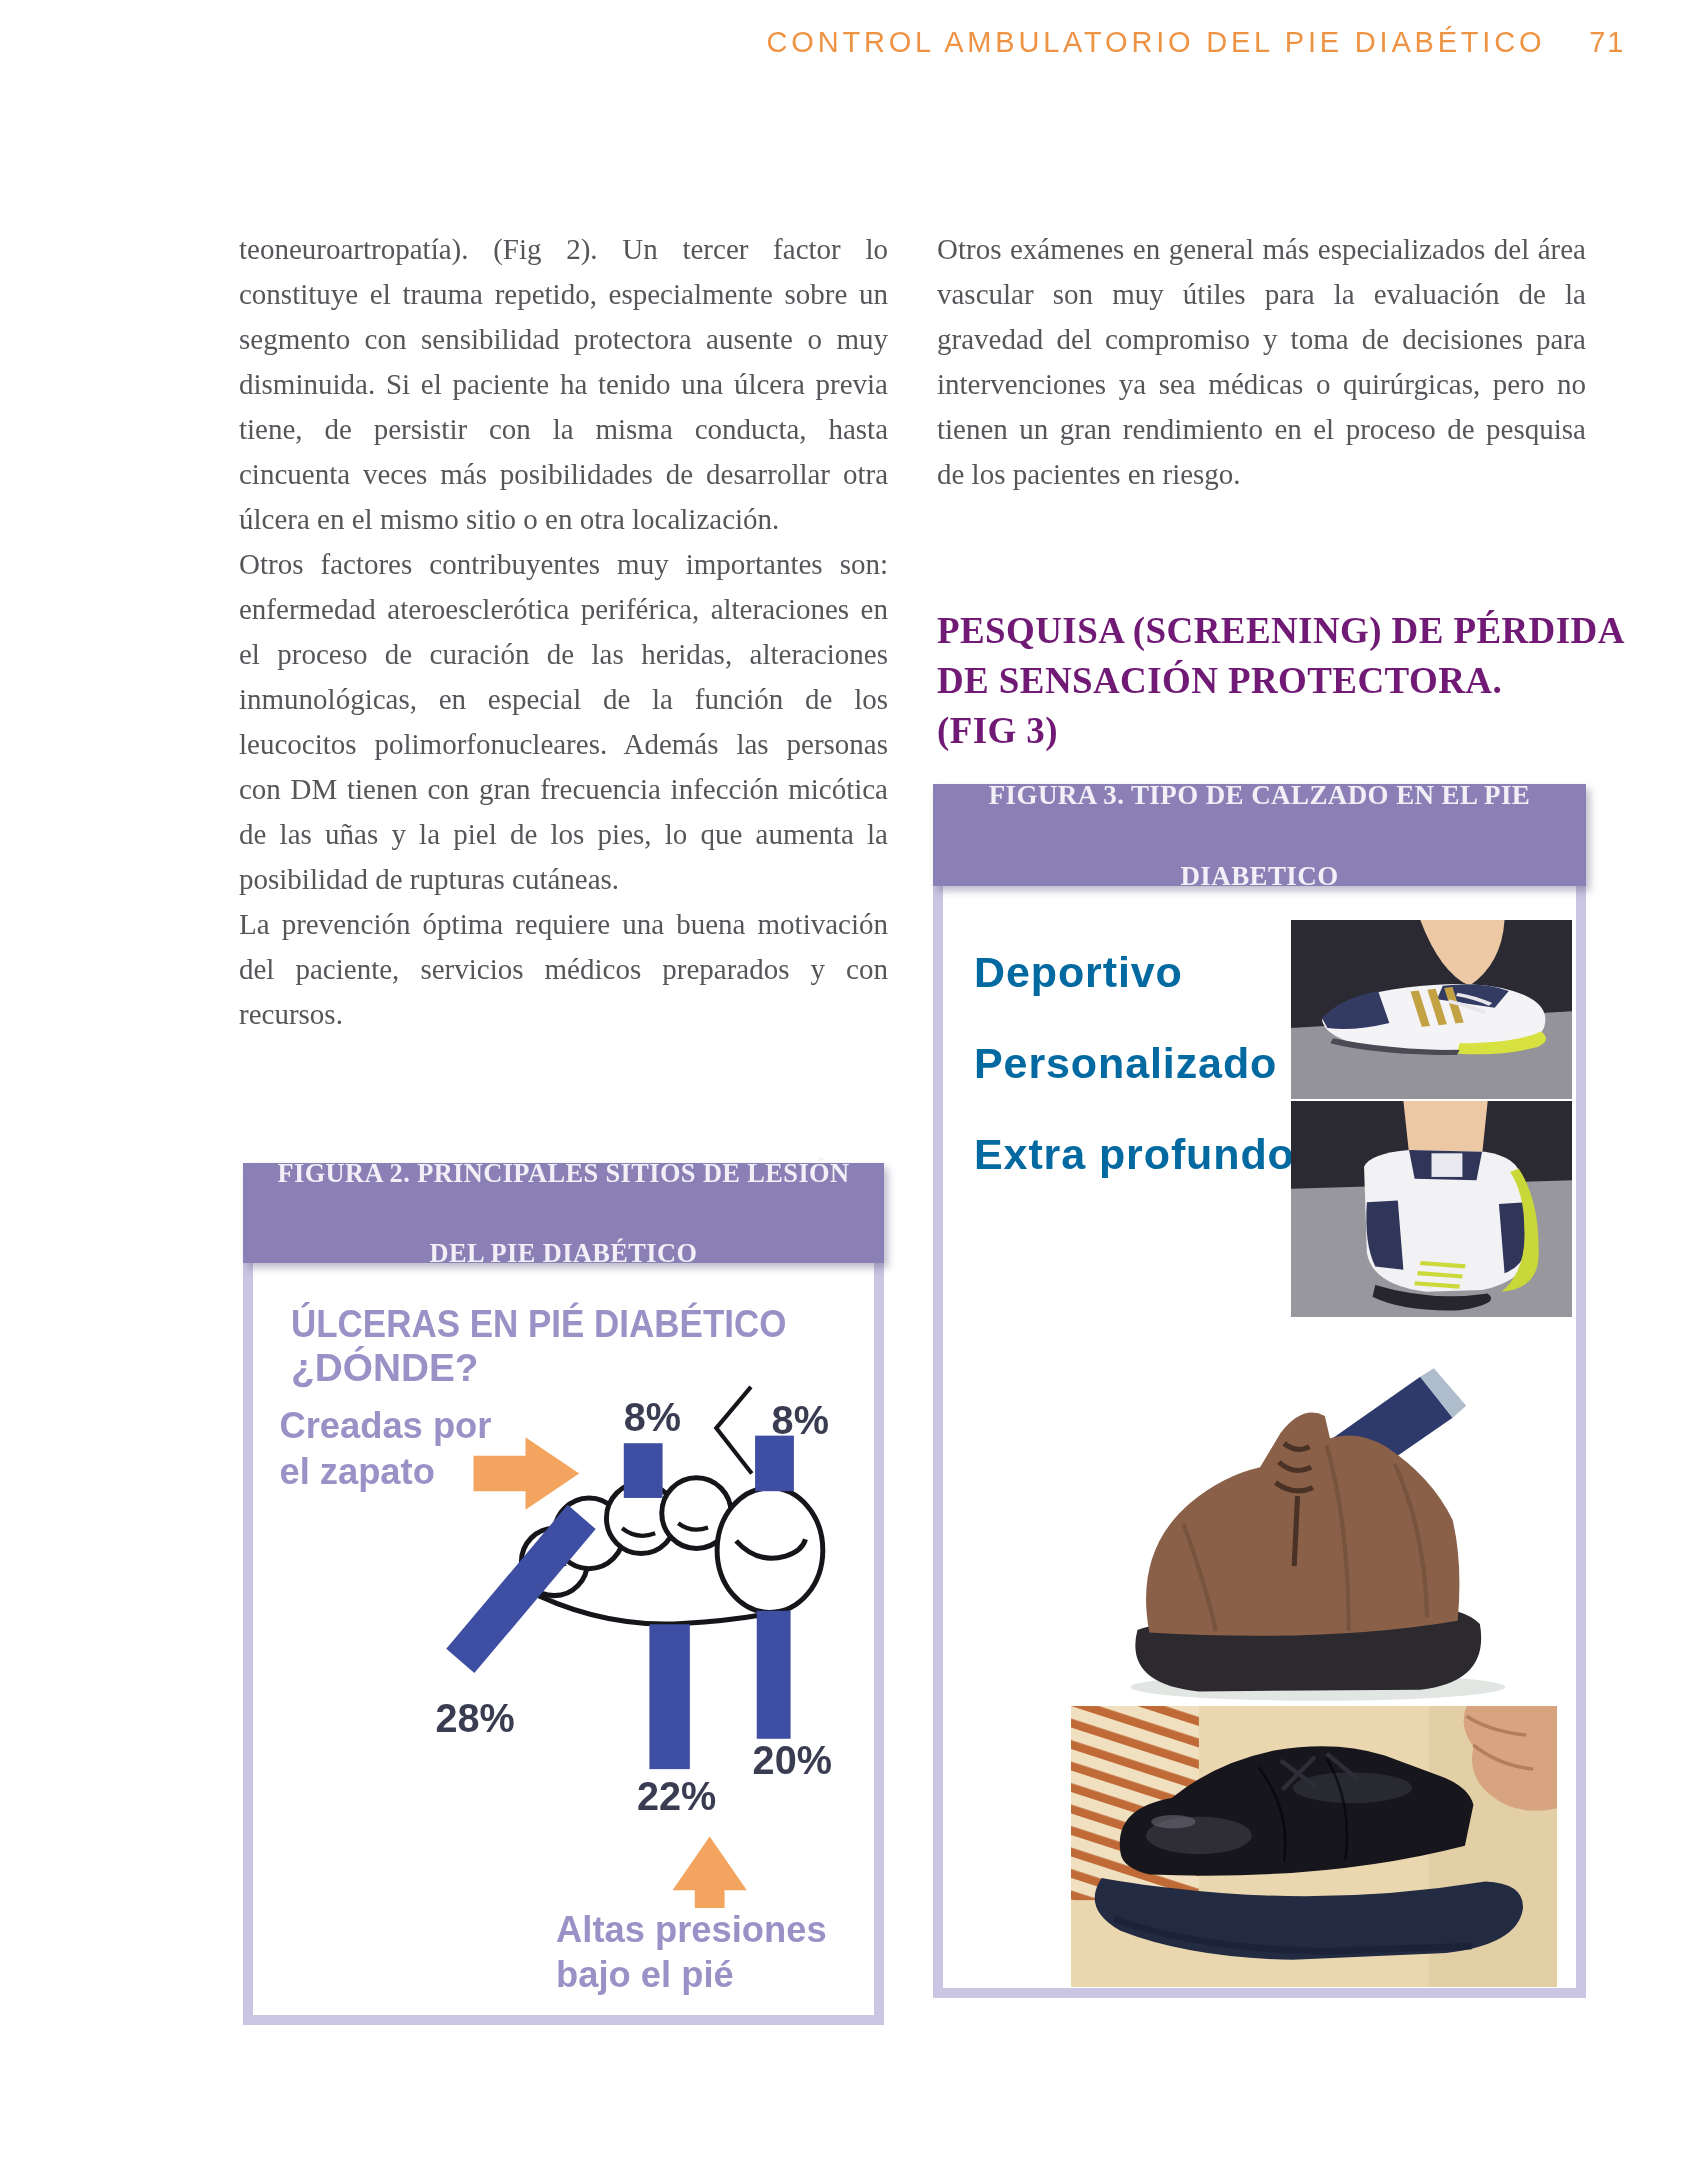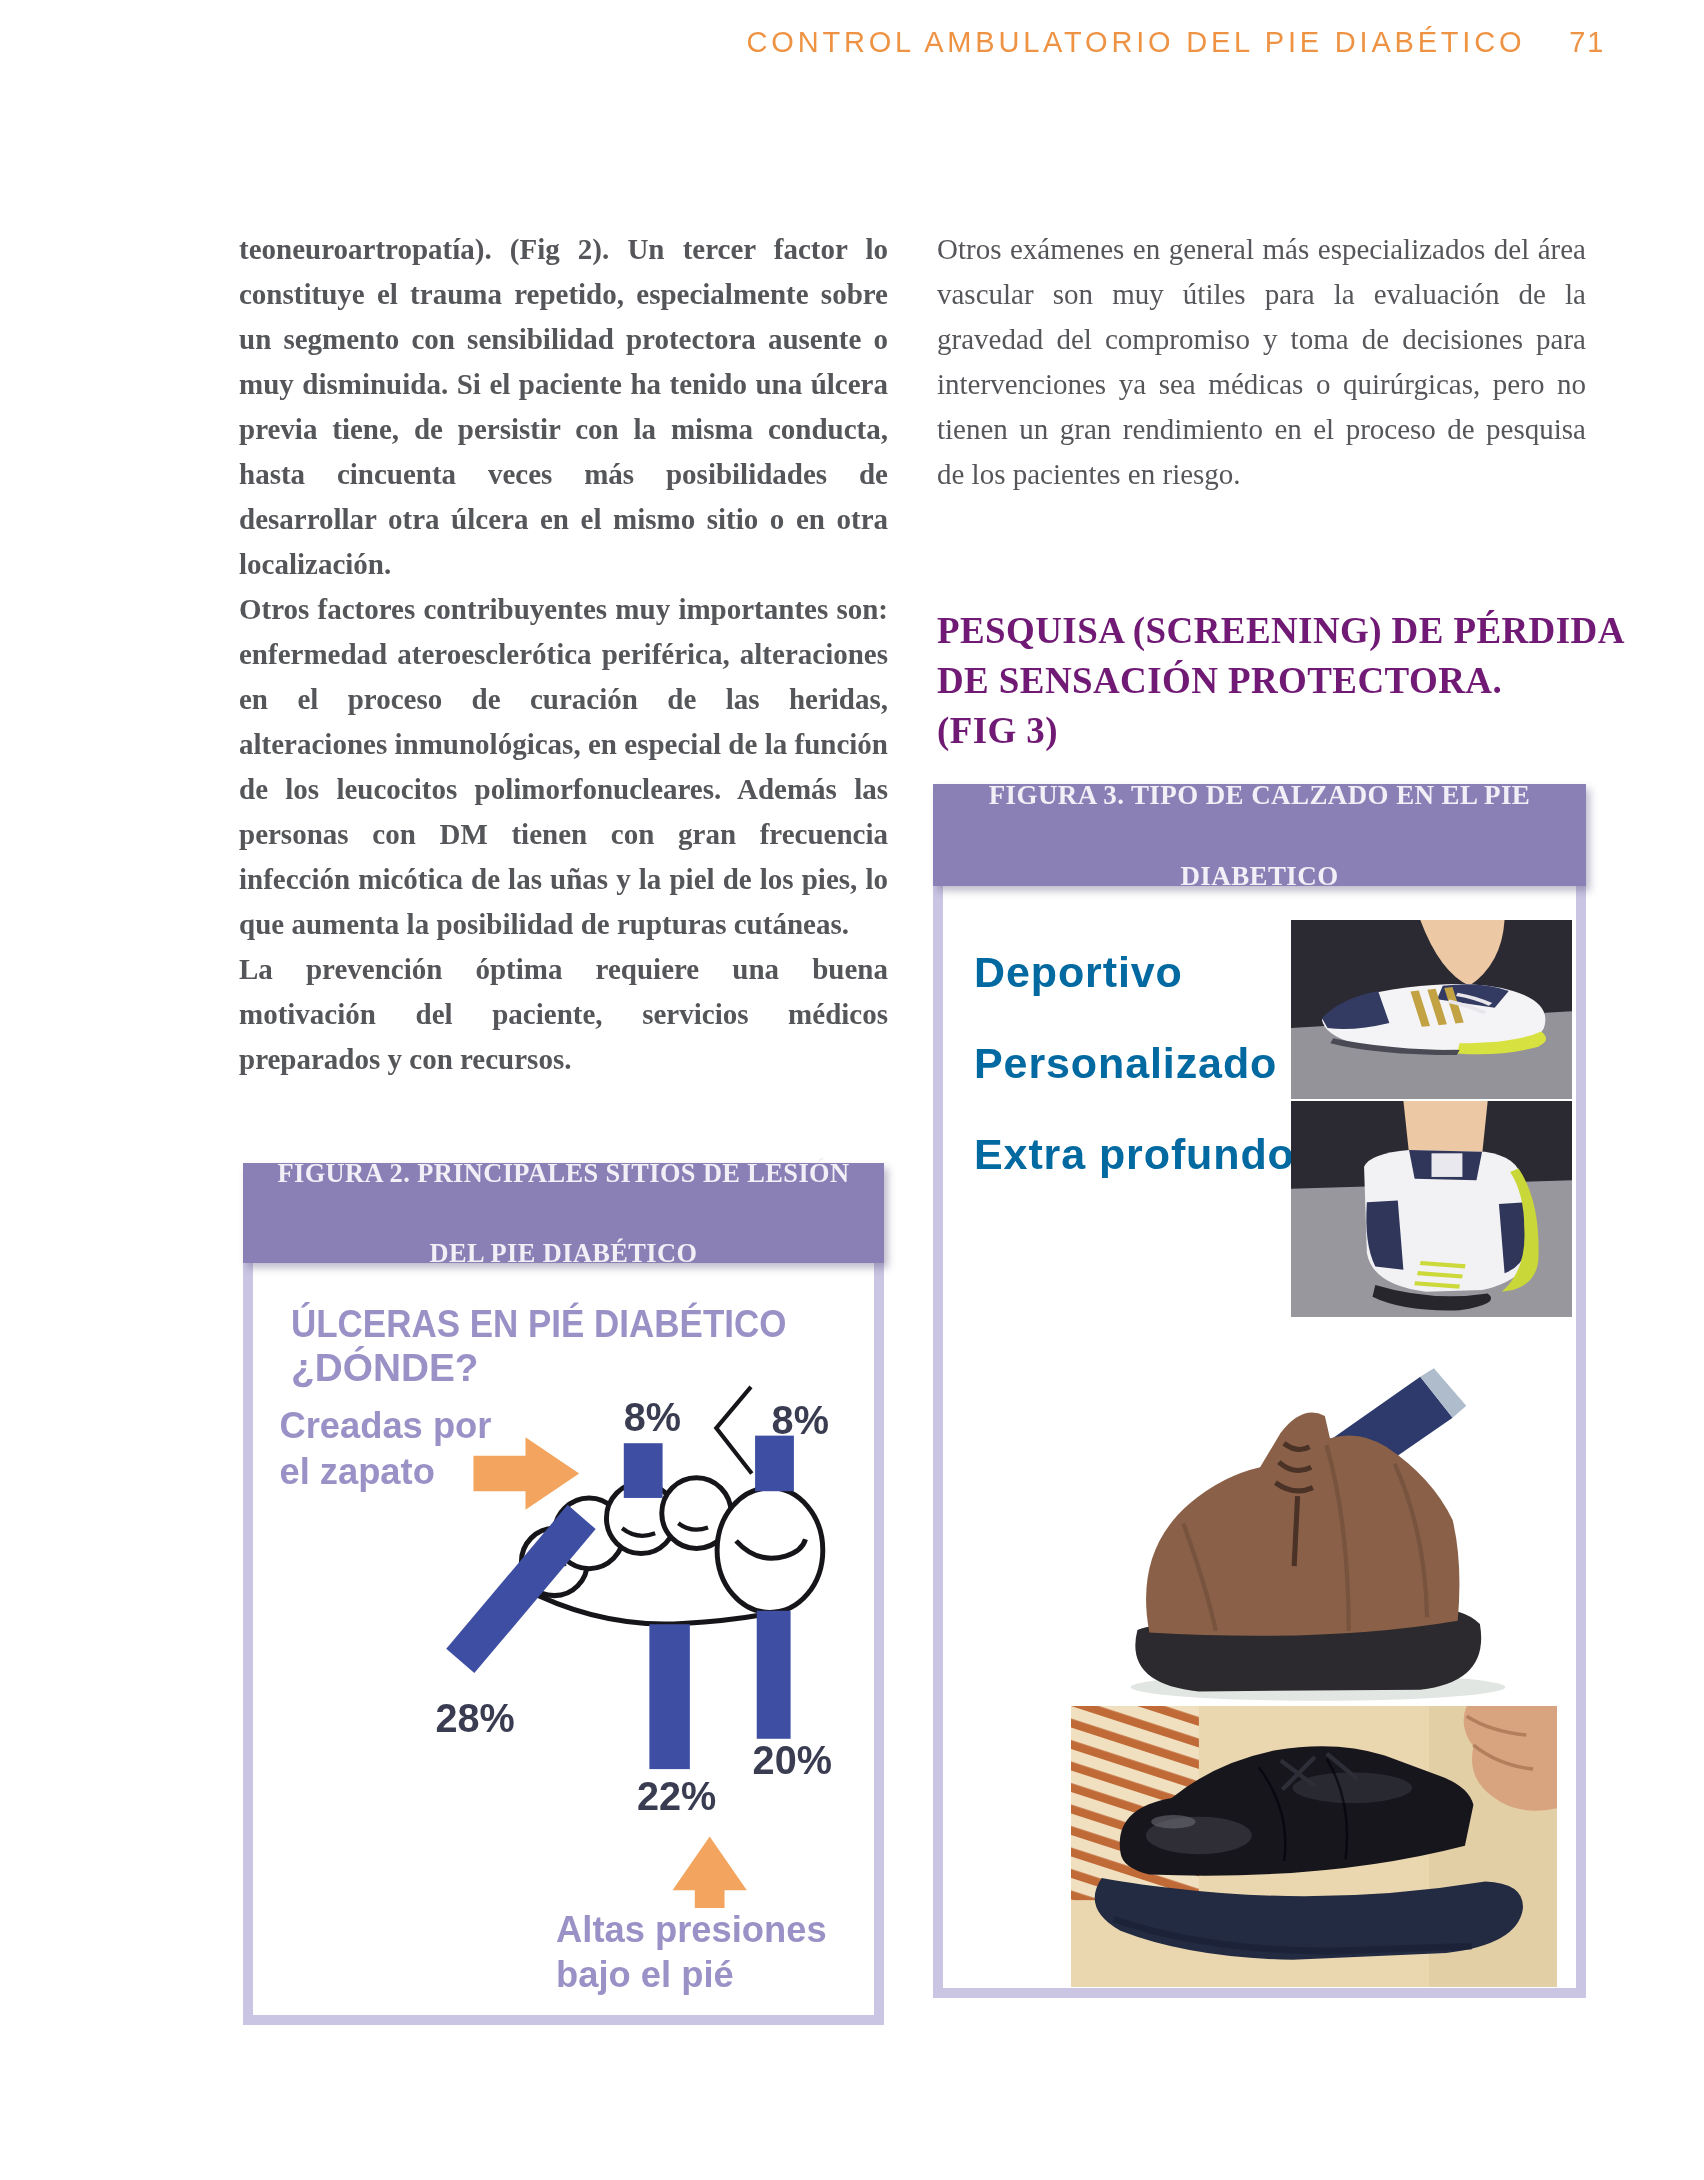--- a/index.html
+++ b/index.html
@@ -16,34 +16,35 @@
     position:absolute;
     top:25.6px;
     left:0;
     width:1605px;
     text-align:right;
     font-family:"Liberation Sans", sans-serif;
     font-size:29px;
     line-height:32px;
     color:#ee9344;
     white-space:nowrap;
+    padding-left:20px;
   }
   .page-header .running-title{letter-spacing:3.8px;}
   .page-header .page-number{margin-left:44px;letter-spacing:1.7px;}
   
   .col{
     position:absolute;
     width:649px;
     font-size:29px;
     line-height:45px;
     color:#55565a;
     text-align:justify;
   }
   .col p{margin:0;}
-  .col-left{left:239px;top:227px;font-weight:bold;}
+  .col-left{left:239px;top:227px;}
   .col-right{left:937px;top:227px;}
   .section-heading{
     position:absolute;
     left:937px;
     top:606px;
     width:656px;
     font-family:"Liberation Serif", serif;
     font-weight:bold;
     font-size:37px;
     line-height:50px;

